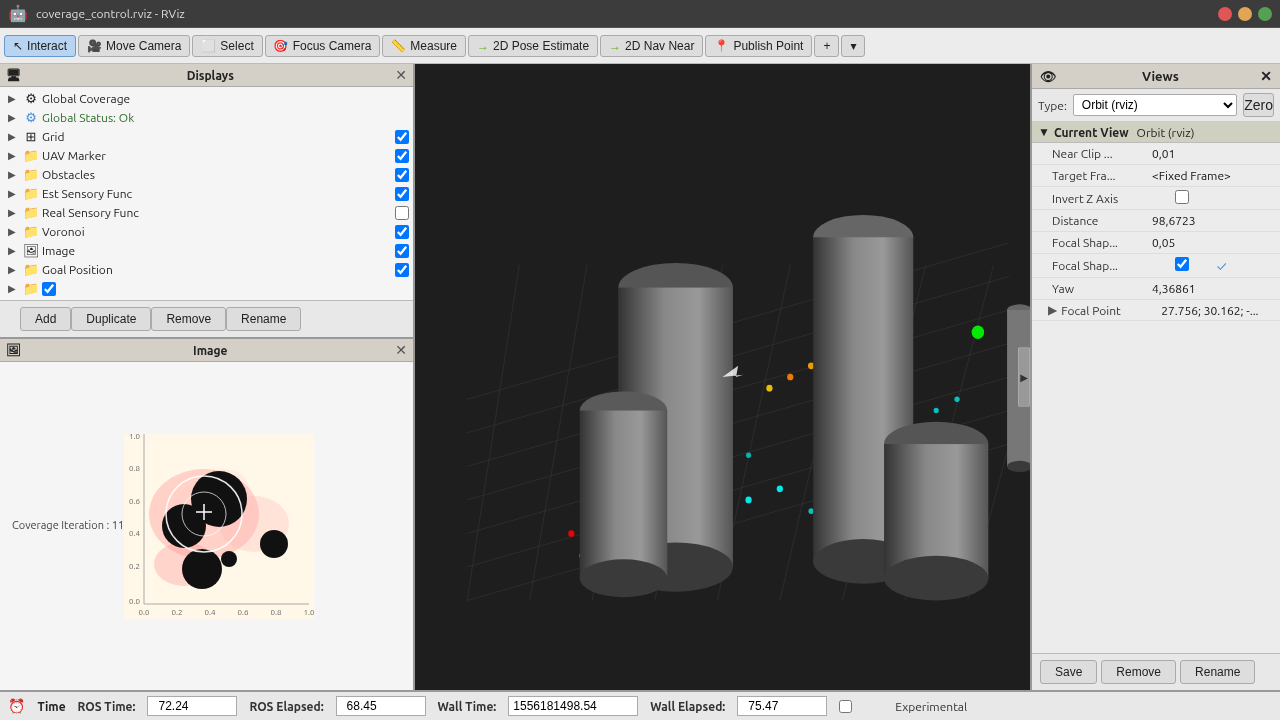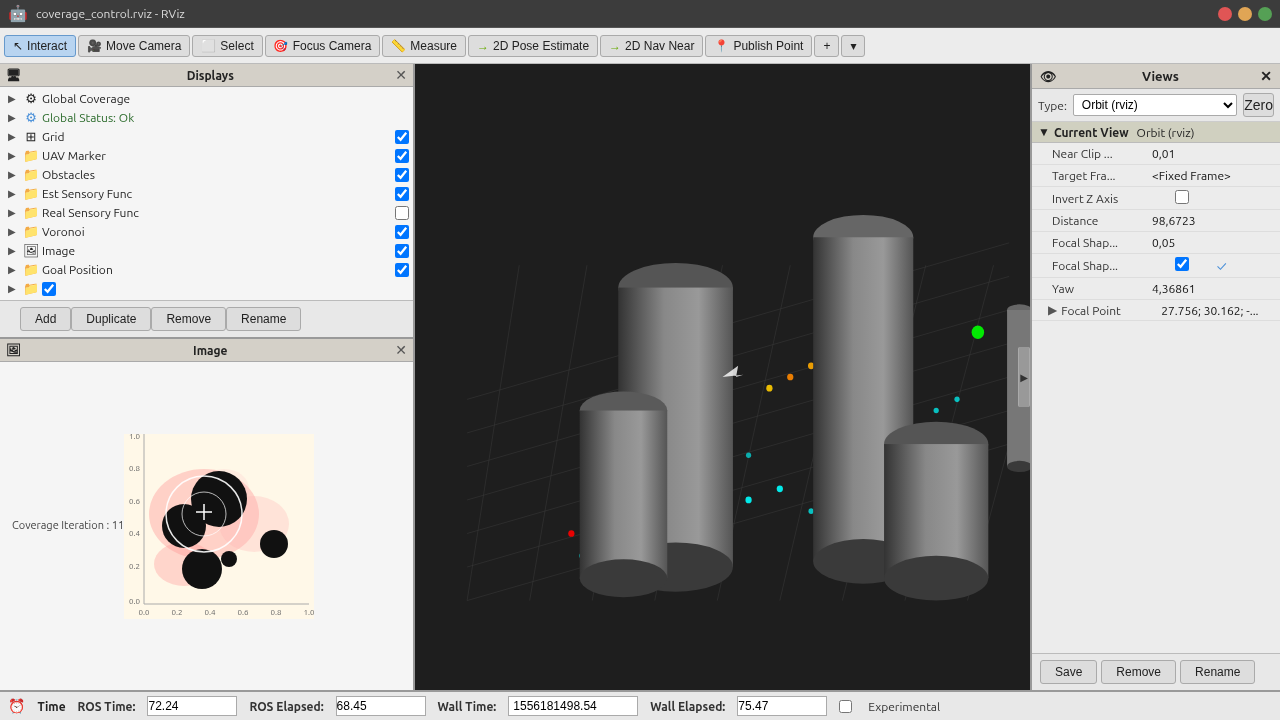--- a/index.html
+++ b/index.html
@@ -254,42 +254,42 @@
       display: flex;
       align-items: center;
       padding: 0 8px;
       gap: 12px;
       font-size: 12px;
       color: #222;
     }
     .time-field-label { color: #333; font-weight: bold; }
     .time-input {
       width: 90px;
-      padding: 2px 0;
+      padding: 2px 10px;
       border: 1px solid #aaa;
       background: #fff;
       font-size: 12px;
     }
     .time-input-wide {
       width: 130px;
       padding: 2px 4px;
       border: 1px solid #aaa;
       background: #fff;
       font-size: 12px;
     }
 
     
     #scene-svg {
       position: absolute;
       top: 0; left: 0;
       width: 100%;
       height: 100%;
     }
 
-    .experimental-label { font-size: 12px; color: #333; }
+    .experimental-label { font-size: 12px; color: #333; margin-left: 27px; }
     .experimental-check { margin-right: 4px; }
 
     
     .plot-area {
       width: 190px;
       height: 185px;
       background: #fff8e8;
       position: relative;
     }
   </style>

